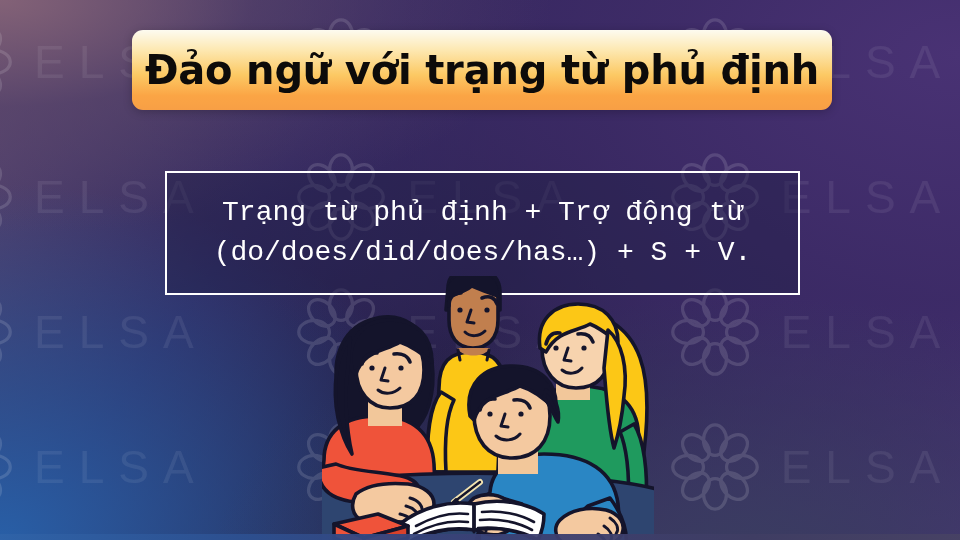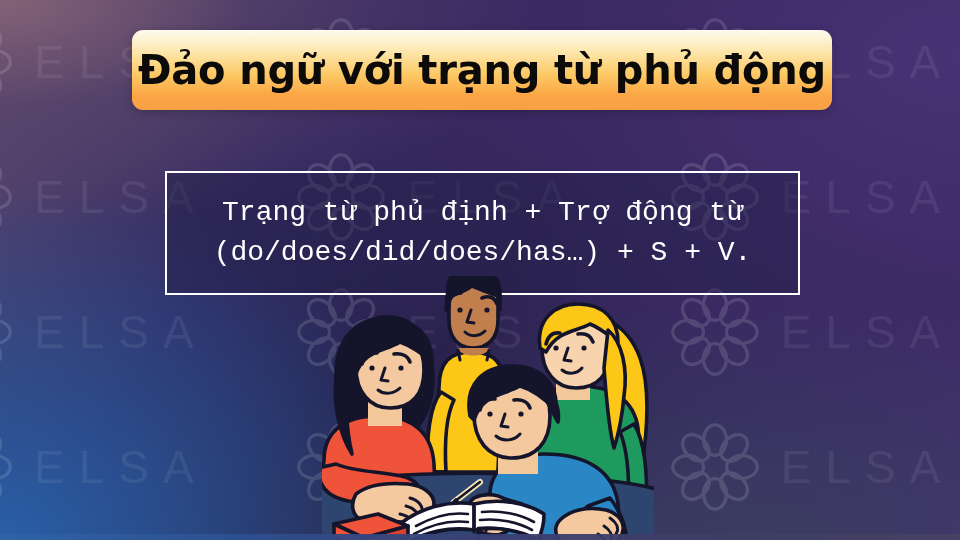--- a/index.html
+++ b/index.html
@@ -344,21 +344,21 @@
               </g>
             </svg>
         </span>
         <span class="wm-text">ELSA</span>
       </div>
     </div>
 
   </div>
 
   <div class="title-banner">
-    <span class="title-text">Đảo ngữ với trạng từ phủ động</span>
+    <span class="title-text">Đảo ngữ với trạng từ phủ định</span>
   </div>
 
   <div class="formula-box">
     <span class="formula-line">Trạng từ phủ định + Trợ động từ</span>
     <span class="formula-line">(do/does/did/does/has…) + S + V.</span>
   </div>
 
   <div class="illustration">
     <svg viewBox="0 0 332 264" xmlns="http://www.w3.org/2000/svg">
       <defs>

